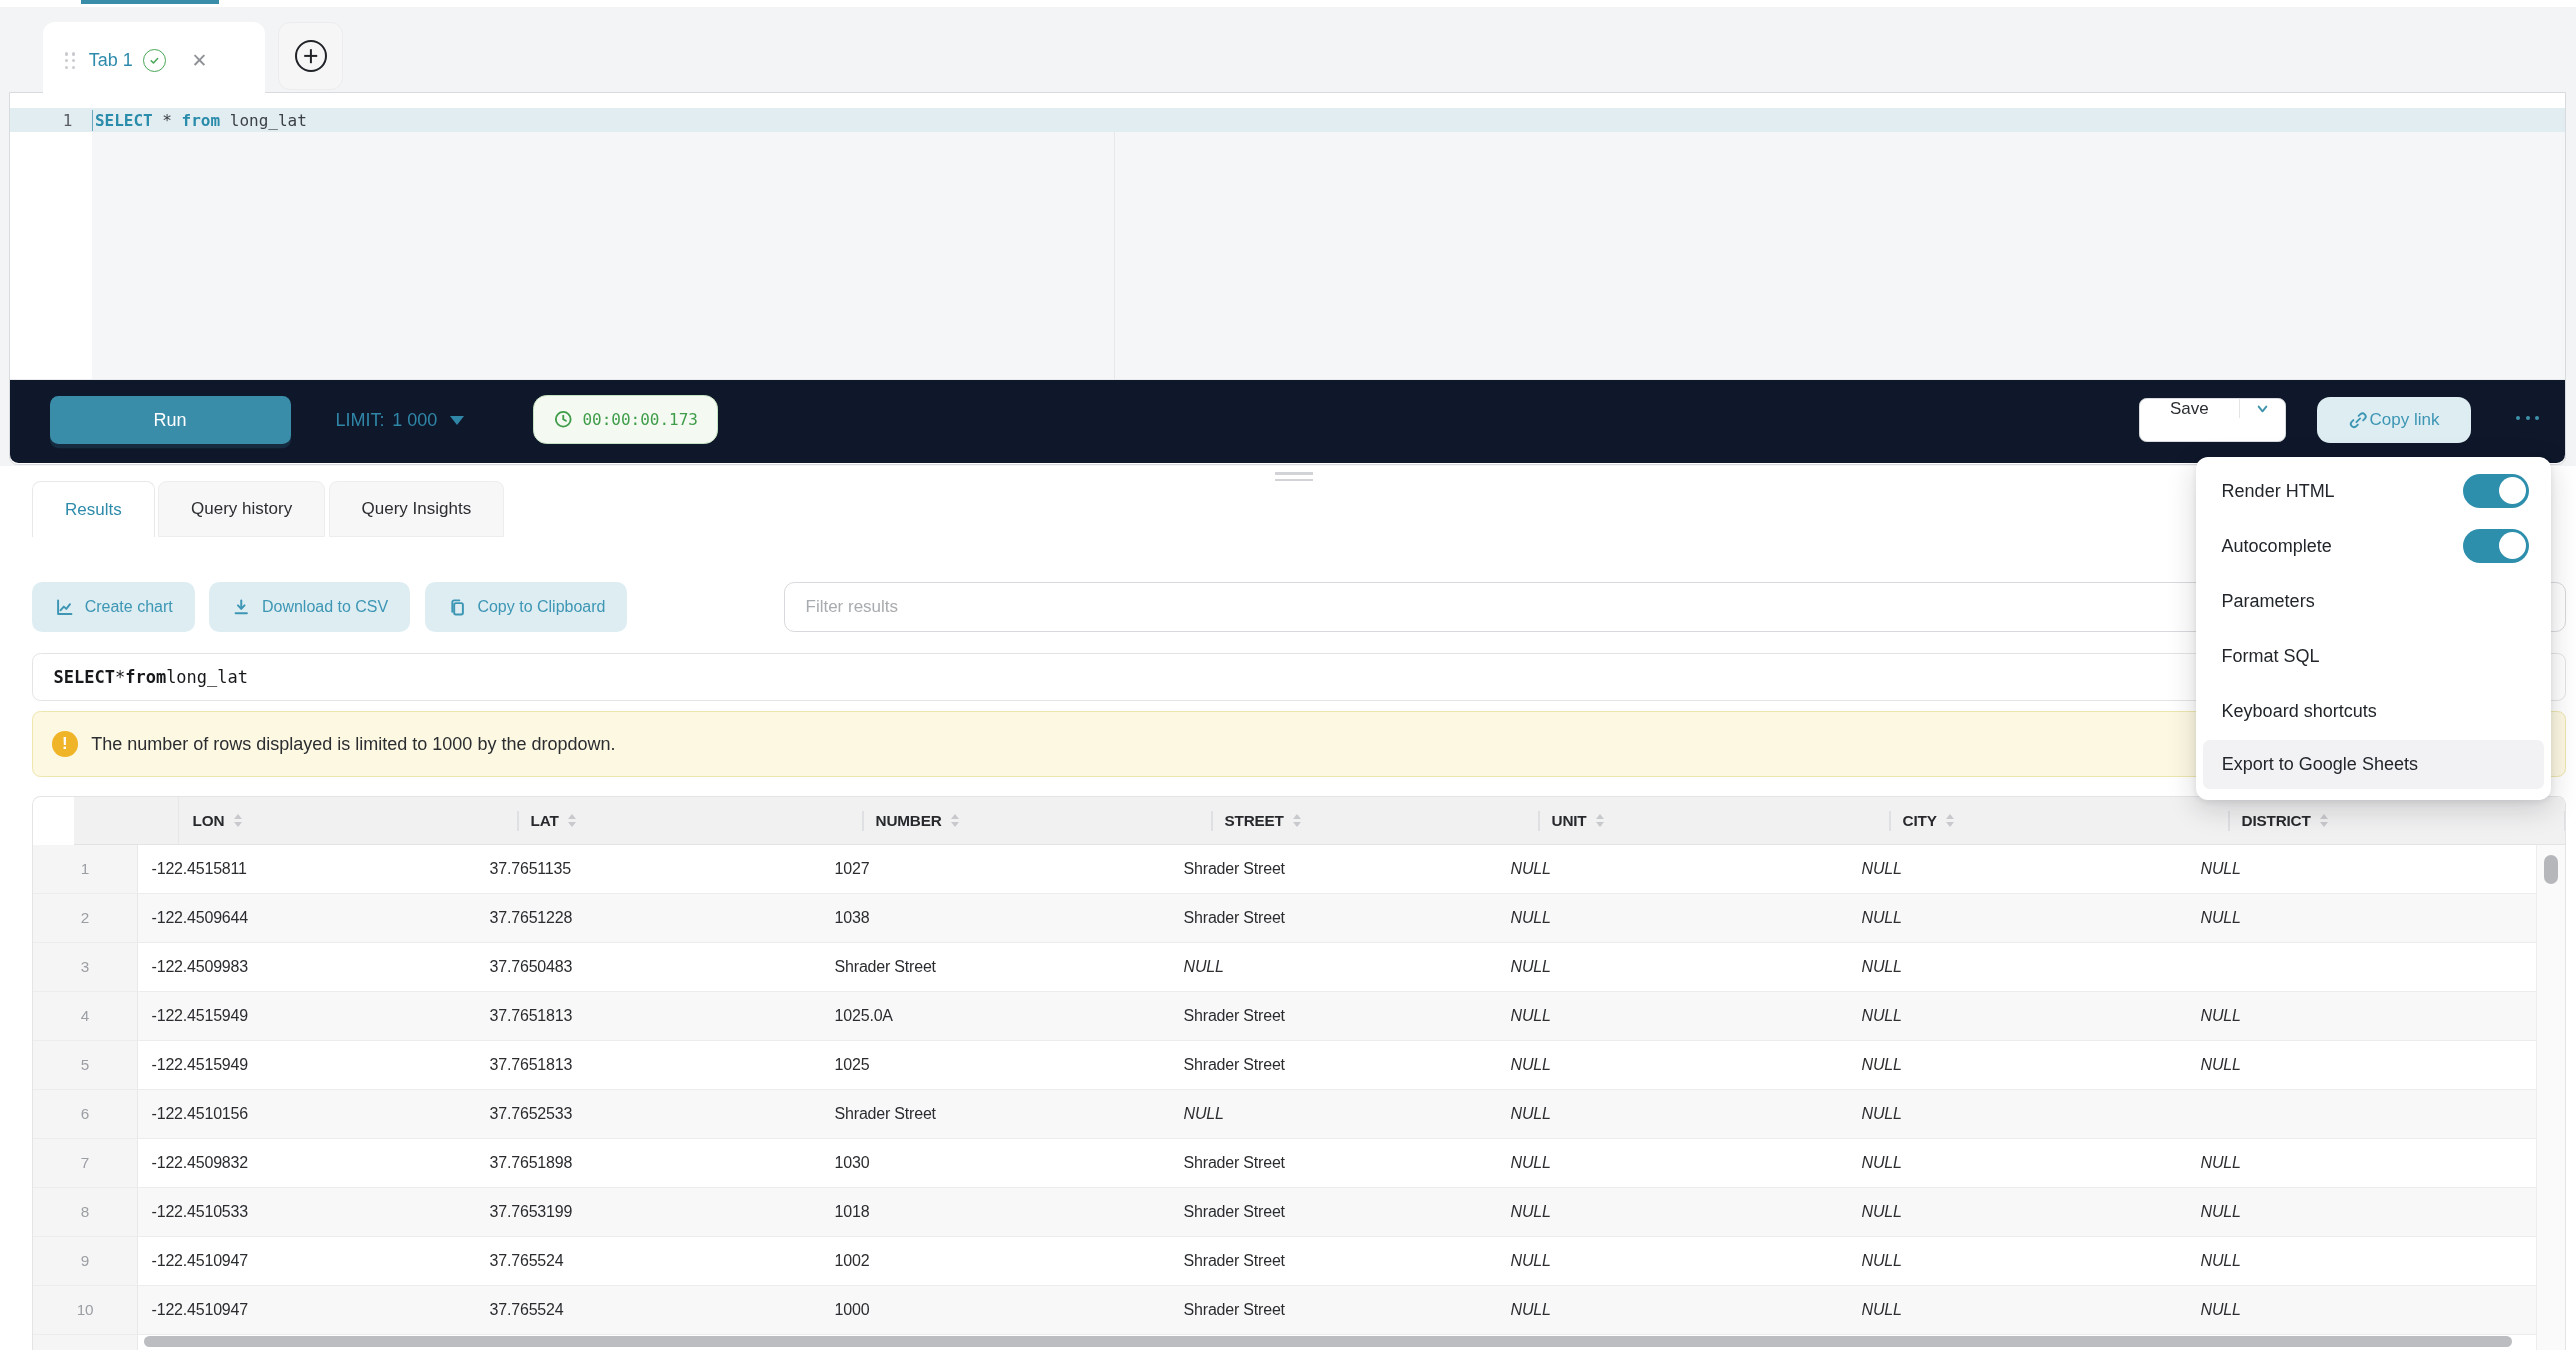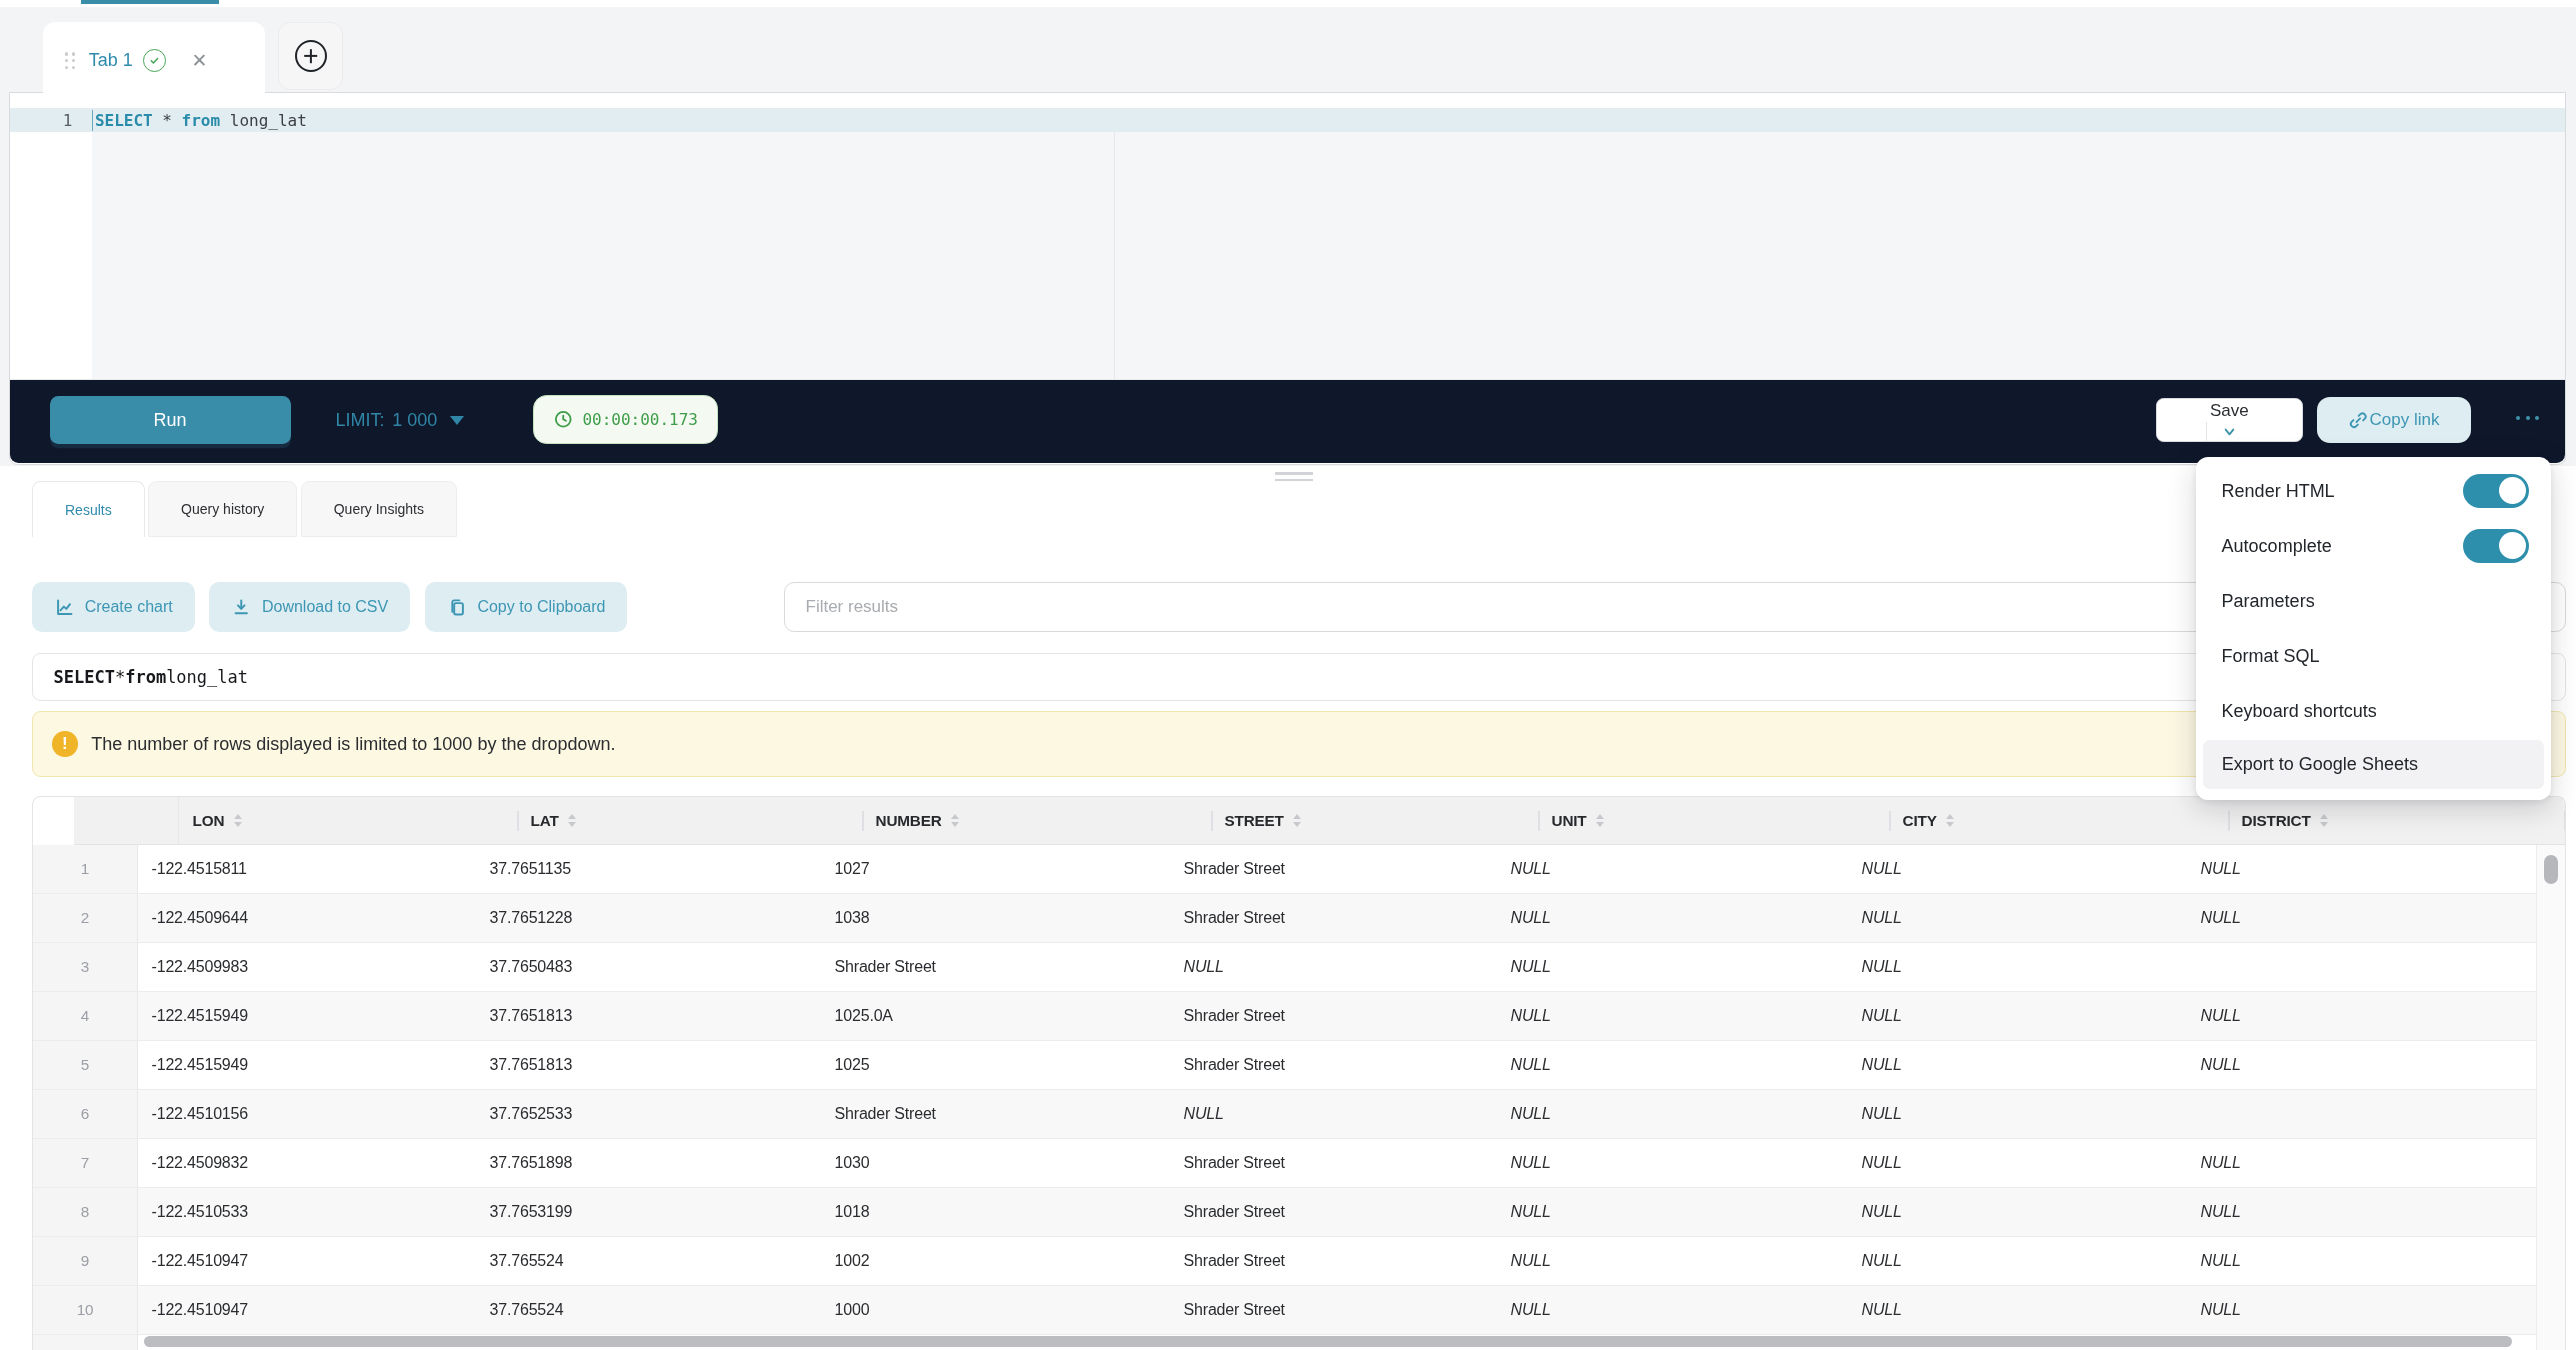--- a/index.html
+++ b/index.html
@@ -38,35 +38,35 @@
   .editor-body { position:absolute; top:39px; left:0; right:0; height:247px; background:#f5f6f7; }
   .gutter-col { position:absolute; top:0; bottom:0; left:0; width:82px; background:#fff; }
   .ruler { position:absolute; top:0; bottom:0; left:1104px; width:1.7px; background:#e6e7ea; }
 
   
   .editor-toolbar { position:absolute; top:286px; left:0; right:0; height:84px; background:#0f172a; border-top:0.9px solid #e9eaec; border-radius:0 0 8.5px 8.5px; }
   .run-btn { position:absolute; top:16px; left:40px; width:241px; height:48px; background:#3a8da9; border:none; border-radius:8.5px; color:#fff; font-size:18px; font-family:inherit; box-shadow:0 4.3px 0 rgba(58,141,169,0.18); cursor:pointer; }
   .limit { position:absolute; top:16px; left:326px; height:48px; display:flex; align-items:center; gap:7.7px; color:#2f86a7; font-size:18px; font-weight:500; cursor:pointer; }
   .limit-caret { width:0; height:0; border-left:7.7px solid transparent; border-right:7.7px solid transparent; border-top:9.4px solid #2f86a7; margin-left:5.1px; }
   .timer { position:absolute; top:14.5px; left:523px; height:49px; padding:0 19px; display:flex; align-items:center; gap:9.4px; background:#f4faf2; border:1.7px solid #c4e3c0; border-radius:13.6px; color:#3f9d4a; font-size:16px; }
-  .save-split { position:absolute; top:18px; right:262px; width:147px; height:44px; background:#fff; border:0.9px solid #d9dbde; border-radius:7.7px; display:flex; align-items:center;flex-direction:column; }
+  .save-split { position:absolute; top:18px; right:279px; width:147px; height:44px; background:#fff; border:0.9px solid #d9dbde; border-radius:7.7px; display:flex; align-items:flex-start; }
   .save-main { flex:1; display:flex; align-items:center; justify-content:center; font-size:17px; color:#2a2d31; cursor:pointer; }
   .save-caret { width:46px; border-left:0.9px solid #e3e4e6; display:flex; align-items:center; justify-content:center; cursor:pointer; }
   .copy-link { position:absolute; top:17px; right:94px; width:154px; height:46px; background:#deedf2; border:none; border-radius:13px; display:flex; align-items:center; justify-content:center; gap:1px; color:#3d96b4; font-size:17px; font-family:inherit; cursor:pointer; }
   .more-dots { position:absolute; top:36px; right:25.6px; display:flex; gap:5.1px; cursor:pointer; }
   .more-dots i { width:4.3px; height:4.3px; background:#3e93ab; border-radius:50%; }
 
   
   #drag-handle { position:absolute; top:472px; left:1275px; z-index:1; cursor:row-resize; }
   #drag-handle div { width:38px; height:2.6px; background:#d2d3d6; margin-bottom:4.3px; }
 
   
   #results { position:absolute; top:466px; left:0; right:0; height:884px; background:#fff; }
   .rtabs { position:absolute; top:15.3px; left:32px; display:flex; gap:3.4px; }
-  .rtab { height:56px; padding:16px 32px; display:flex; align-items:center; font-size:14px; border-radius:8.5px 8.5px 0 0; cursor:pointer; }
+  .rtab { height:56px; padding:16px 32px; display:flex; align-items:center; font-size:17px; border-radius:8.5px 8.5px 0 0; cursor:pointer; }
   .rtab.active { background:#fff; border:0.9px solid #e7e8ea; border-bottom:none; color:#2f8bac; }
   .rtab.idle { background:#f7f7f8; border:0.9px solid #ededef; color:#2c2e31; }
 
   .actions { position:absolute; top:116px; left:32px; display:flex; gap:14.5px; }
   .act-btn { height:50px; padding:0 22px; background:#ddedf2; border:none; border-radius:10.2px; display:flex; align-items:center; gap:10.2px; color:#3d96b4; font-size:16px; font-family:inherit; cursor:pointer; }
   .filter-input { position:absolute; top:116px; left:784px; right:10.2px; height:50px; border:0.9px solid #d7d9dc; border-radius:10.2px; padding:0 20.5px; font-size:17px; font-family:inherit; color:#2b2d30; background:#fff; }
   .filter-input::placeholder { color:#a8abaf; }
 
   .sql-box { position:absolute; top:187px; left:32px; right:10.2px; height:48px; background:#fff; border:0.9px solid #e3e4e6; border-radius:8.5px; display:flex; align-items:center; padding-left:20.5px; font-size:17px; color:#16181b; white-space:pre; }
   .sql-box b { font-weight:bold; }

